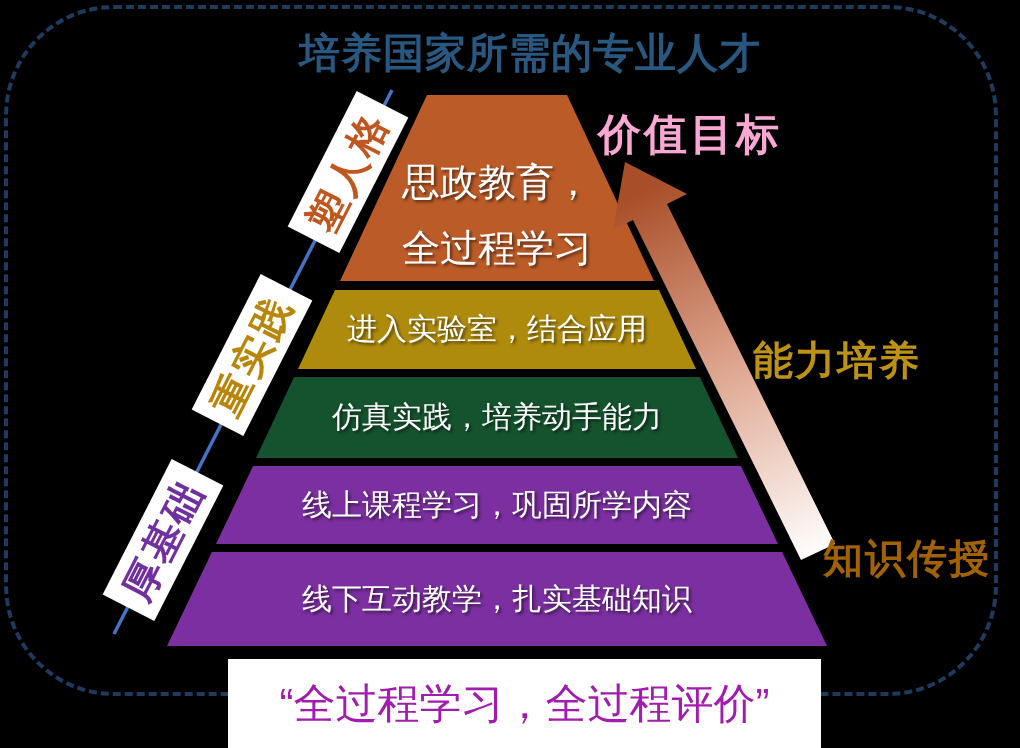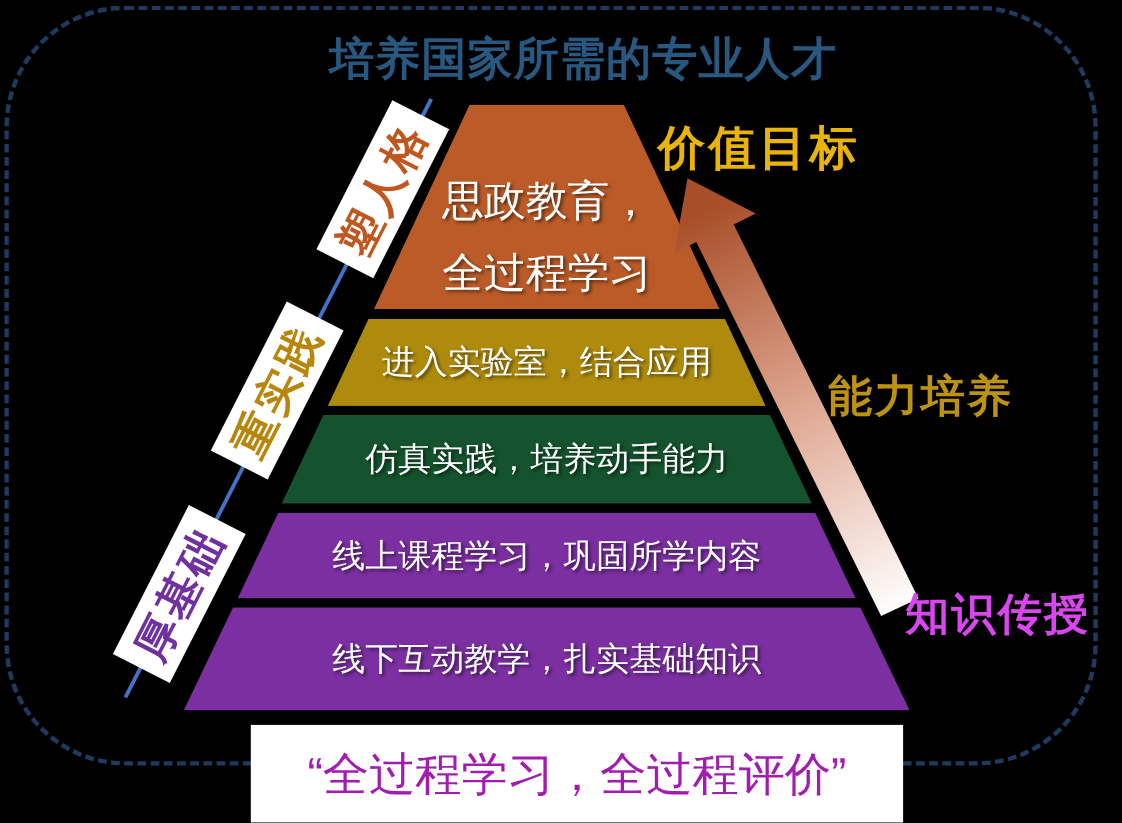--- a/index.html
+++ b/index.html
@@ -95,21 +95,21 @@
   <div class="stage-box stage-personality">
     <span style="color: rgb(192, 87, 31);">塑人格</span>
   </div>
   <div class="stage-box stage-practice">
     <span style="color: rgb(184, 134, 11);">重实践</span>
   </div>
   <div class="stage-box stage-foundation">
     <span style="color: rgb(112, 48, 160);">厚基础</span>
   </div>
 
-  <div class="side-label side-value" style="color: #eab308;">价值目标</div>
+  <div class="side-label side-value" style="color: #f9a8d4;">价值目标</div>
   <div class="side-label side-ability" style="color: rgb(189, 146, 18);">能力培养</div>
-  <div class="side-label side-knowledge" style="color: #d946ef;">知识传授</div>
+  <div class="side-label side-knowledge" style="color: #a16207;">知识传授</div>
 
   <div class="footer-quote">
     <span>“全过程学习，全过程评价”</span>
   </div>
 
 </div>
 
 </body></html>

